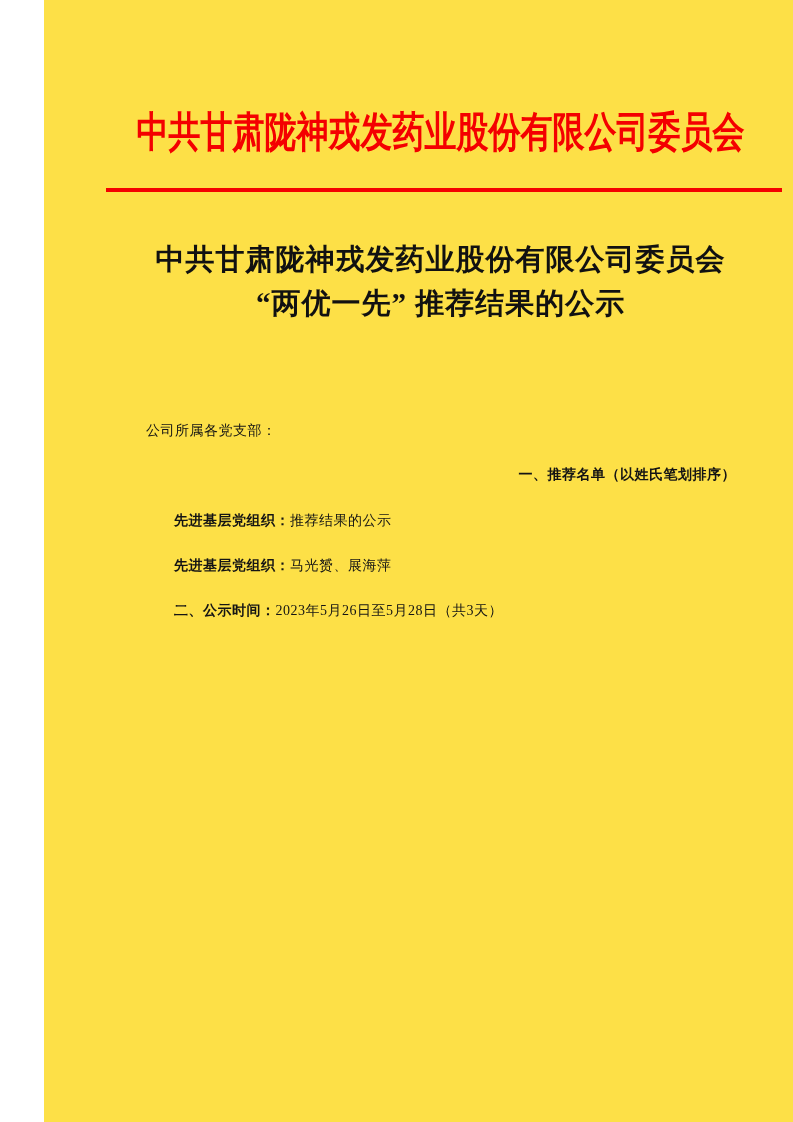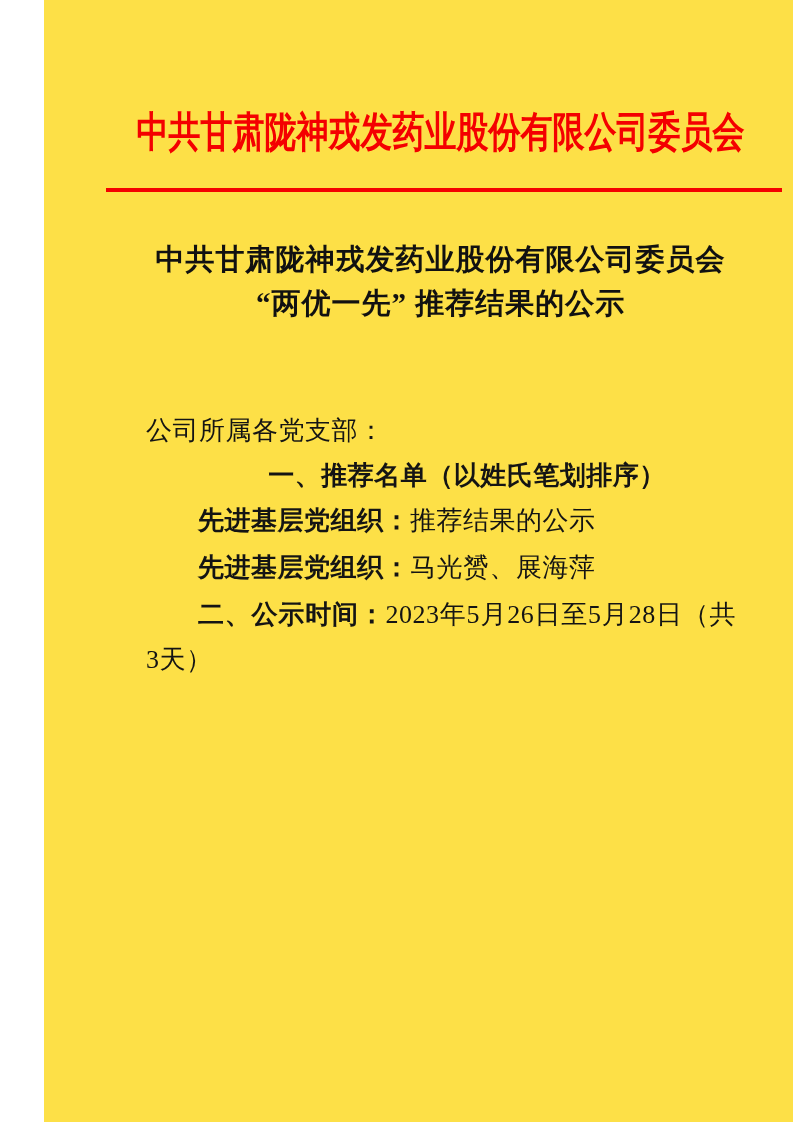--- a/index.html
+++ b/index.html
@@ -50,36 +50,36 @@
     line-height: 44px;
     color: #111111;
     letter-spacing: 1px;
   }
   .body-text {
     position: absolute;
     top: 408px;
     left: 102px;
     width: 590px;
     font-family: "Liberation Serif", "DejaVu Serif", serif;
-    font-size: 26px;
+    font-size: 14px;
     line-height: 45px;
     text-align: justify;
     color: var(--ink);
     letter-spacing: 0.5px;
   }
   .body-text p { margin: 0; }
   .indent { text-indent: 2em; }
   .sec-heading {
-    font-family: Liberation Serif, serif;
+    font-family: Liberation Mono, monospace;
     font-weight: 700;
-    text-align: center;
+    text-align: right;
   }
   .bold-label {
     font-weight: 700;
-    font-family: Liberation Mono, monospace;
+    font-family: Liberation Sans, sans-serif;
   }
   .sans-label {
     font-weight: 700;
     font-family: Liberation Sans, sans-serif;
   }
 </style>
 </head>
 <body>
 
 <div class="page">

